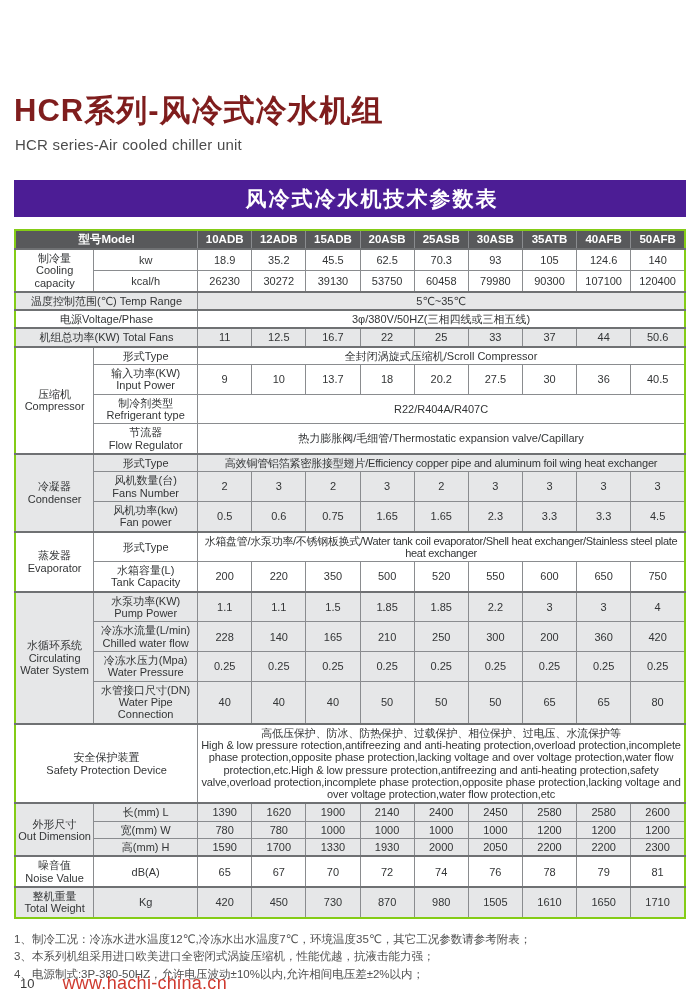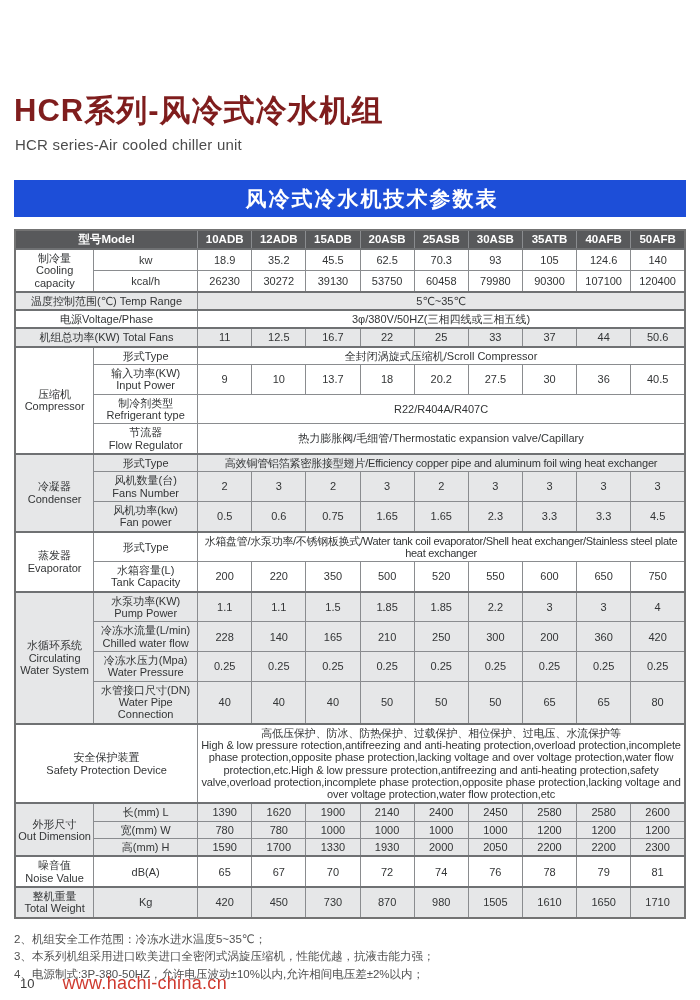--- a/index.html
+++ b/index.html
@@ -9,28 +9,28 @@
     color:#2e2e2e;overflow:hidden;
   }
   .page-head{padding:90px 14px 0 14px;}
   .page-title{
     font-size:31px;font-weight:bold;color:#7f1d1d;letter-spacing:1px;margin:0;
   }
   .page-subtitle{
     font-size:15px;color:#4c4c4c;margin:4px 0 0 1px;letter-spacing:0.2px;
   }
   .banner{
-    margin:27px 14px 0 14px;height:37px;background:#1d4ed8;
+    margin:27px 14px 0 14px;height:37px;background:#4c1d95;
     display:flex;align-items:center;justify-content:center;padding-left:44px;
   }
   .banner-text{color:#ffffff;font-size:21px;font-weight:bold;letter-spacing:2px;}
 
   table.spec{
     margin:12px 14px 0 14px;width:672px;border-collapse:collapse;
-    table-layout:fixed;border:2px solid #737373;
+    table-layout:fixed;border:2px solid #84cc16;
   }
   table.spec td{
     border:1px solid #8a8c8f;text-align:center;vertical-align:middle;
     font-size:11px;line-height:1.12;padding:2px 2px;color:#333536;
     white-space:pre-line;overflow:hidden;
   }
   tr.bg-d td{background:#58595b;color:#ffffff;font-weight:bold;font-size:11.5px;}
   tr.bg-g td{background:#e6e7e8;}
   tr.bg-w td{background:#ffffff;}
   tr.sec td{border-top:2px solid #6f7173;}
@@ -340,21 +340,21 @@
         <td class="num">1505</td>
         <td class="num">1610</td>
         <td class="num">1650</td>
         <td class="num">1710</td>
       </tr>
     </tbody>
 </table>
 
 <div class="notes">
   <div>
-      <div class="note-line">2、机组安全工作范围：冷冻水进水温度5~35℃；</div>
+      <div class="note-line">1、制冷工况：冷冻水进水温度12℃,冷冻水出水温度7℃，环境温度35℃，其它工况参数请参考附表；</div>
       <div class="note-line">3、本系列机组采用进口欧美进口全密闭式涡旋压缩机，性能优越，抗液击能力强；</div>
       <div class="note-line">4、电源制式:3P-380-50HZ，允许电压波动±10%以内,允许相间电压差±2%以内；</div>
     </div>
 </div>
 
 <div class="page-footer">
   <span class="page-number">10</span>
   <span class="website">www.hachi-china.cn</span>
 </div>
 

